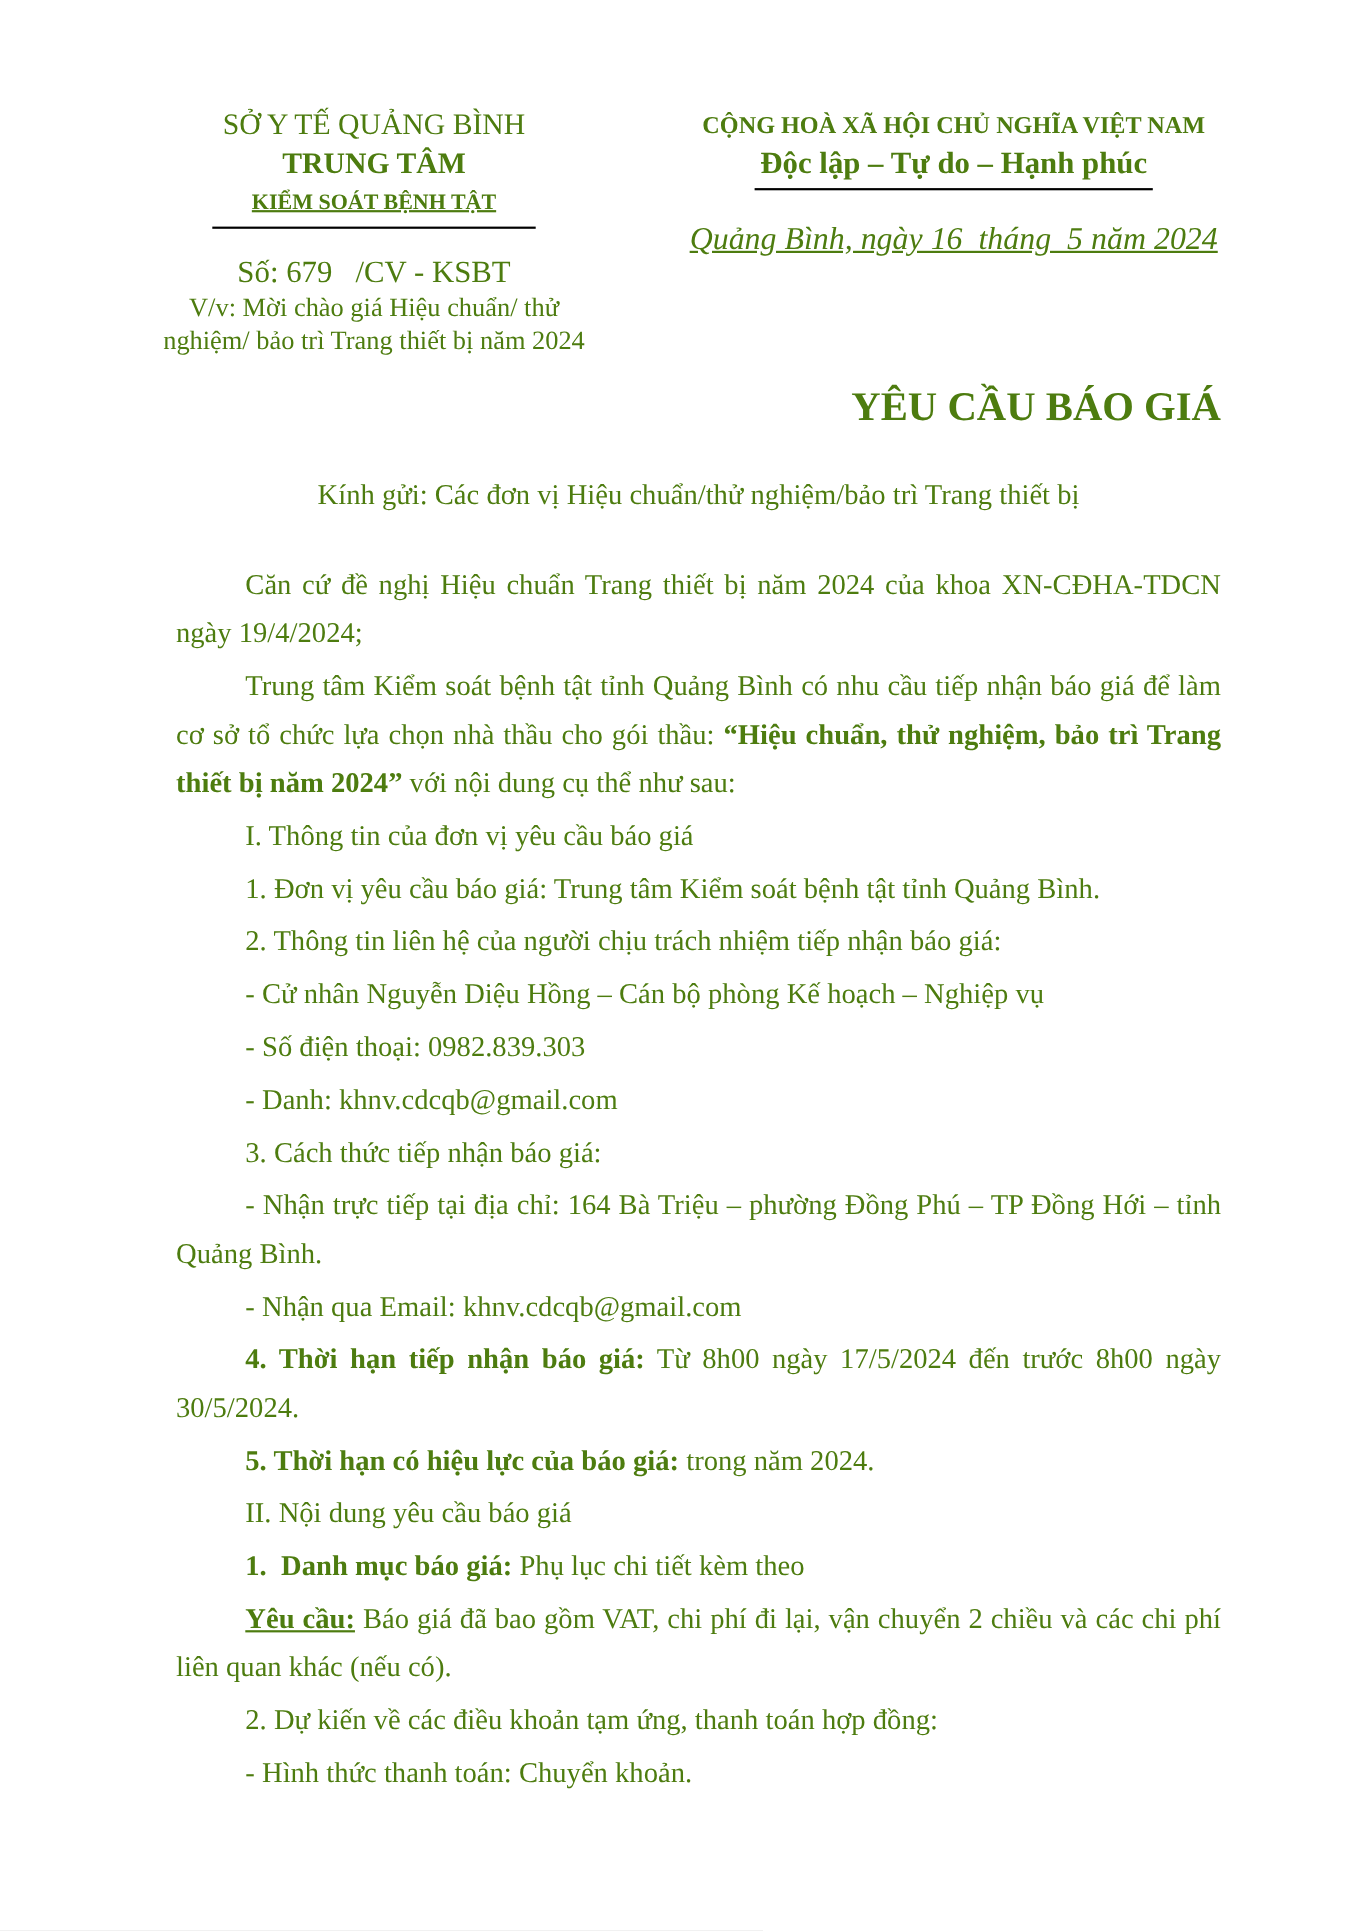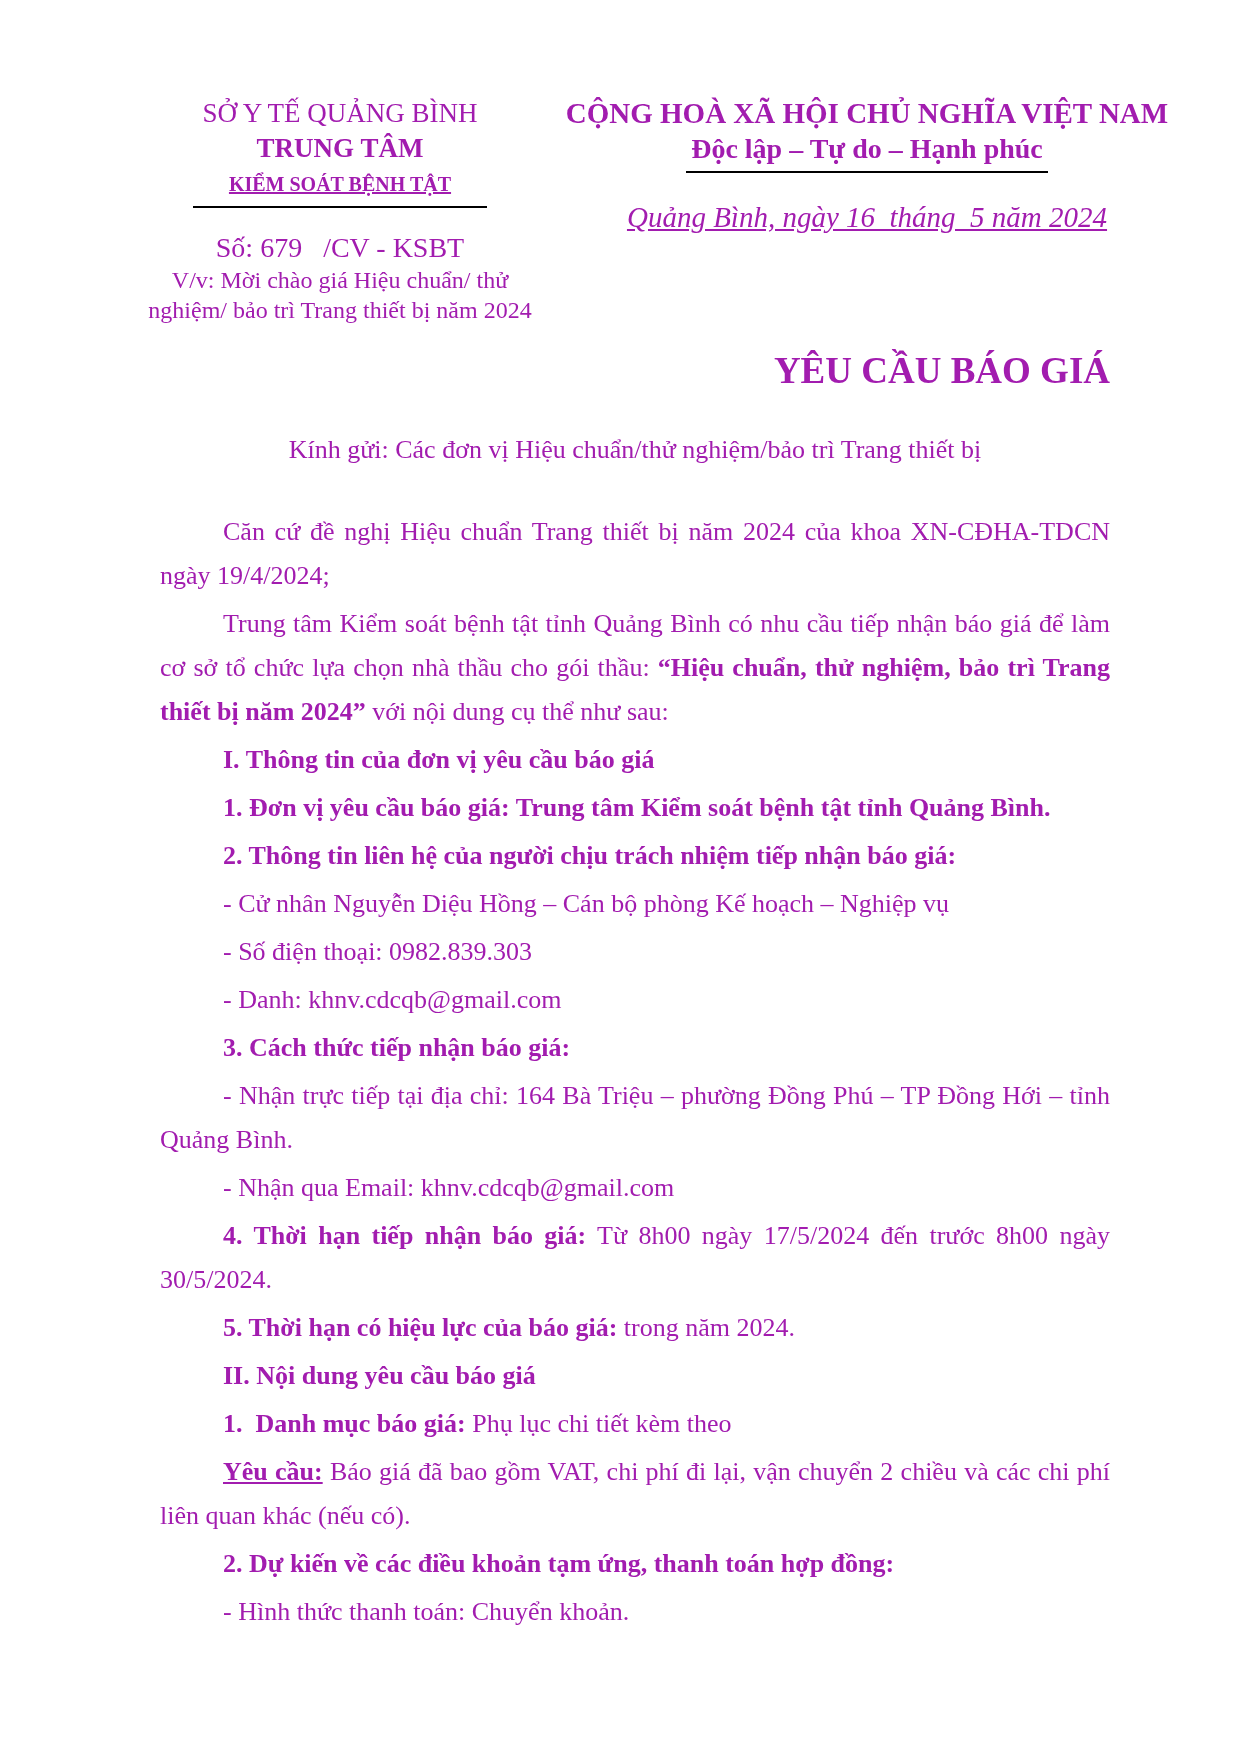--- a/index.html
+++ b/index.html
@@ -2,63 +2,63 @@
 <html><head>
 <meta charset="utf-8">
 <style>
   html, body { margin: 0; padding: 0; background: #e8e8e8; }
   .page {
     position: relative;
     width: 1241px;
     height: 1755px;
     margin: 0 auto;
     background: #ffffff;
-    color: #a21caf;
+    color: #4d7c0f;
     font-family: "Liberation Serif", "DejaVu Serif", serif;
     overflow: hidden;
   }
   
   .header-left {
     position: absolute; left: 115px; top: 96px; width: 450px;
     text-align: center;
   }
   .header-right {
     position: absolute; left: 558px; top: 96px; width: 618px;
     text-align: center;
   }
   .hl1 { font-size: 27px; line-height: 35px; }
   .hl2 { font-size: 27px; line-height: 35px; font-weight: bold; }
   .hl3 { font-size: 20px; line-height: 36px; font-weight: bold; text-decoration: underline; }
   .rule { border-top: 2px solid #000; height: 0; }
   .rule-left  { width: 294px; margin: 4px auto 0; }
   .rule-right { width: 362px; margin: 5px auto 0; }
   .doc-number { margin-top: 22px; font-size: 28px; line-height: 35px; }
   .subject { font-size: 24px; line-height: 30px; }
-  .nat1 { font-size: 29px; line-height: 35px; font-weight: bold; }
+  .nat1 { font-size: 22px; line-height: 35px; font-weight: bold; }
   .nat2 { font-size: 28px; line-height: 35px; font-weight: bold; }
   .date-line {
     margin-top: 26px; font-size: 29px; line-height: 36px; font-style: italic; text-decoration: underline;
   }
   .pre { white-space: pre; }
   
   .content { position: absolute; left: 160px; top: 348px; width: 950px; }
   .title {
     margin: 0; text-align: right;
     font-size: 37px; line-height: 46px; font-weight: bold;
   }
   .salutation {
     margin-top: 38px; font-size: 26px; line-height: 36px; text-align: center;
   }
   .body-block { margin-top: 42px; }
   p.para {
     margin: 4px 0 0; font-size: 26px; line-height: 44px;
     text-align: justify; text-indent: 63px;
   }
   .body-block p.para:first-child { margin-top: 0; }
-  .b { font-weight: bold; }
+  .b { font-weight: normal; }
   .u { text-decoration: underline; }
 </style>
 </head>
 <body>
 
 <div class="page">
 
   <div class="header-left">
     <div class="hl1">SỞ Y TẾ QUẢNG BÌNH</div>
     <div class="hl2">TRUNG TÂM</div>

